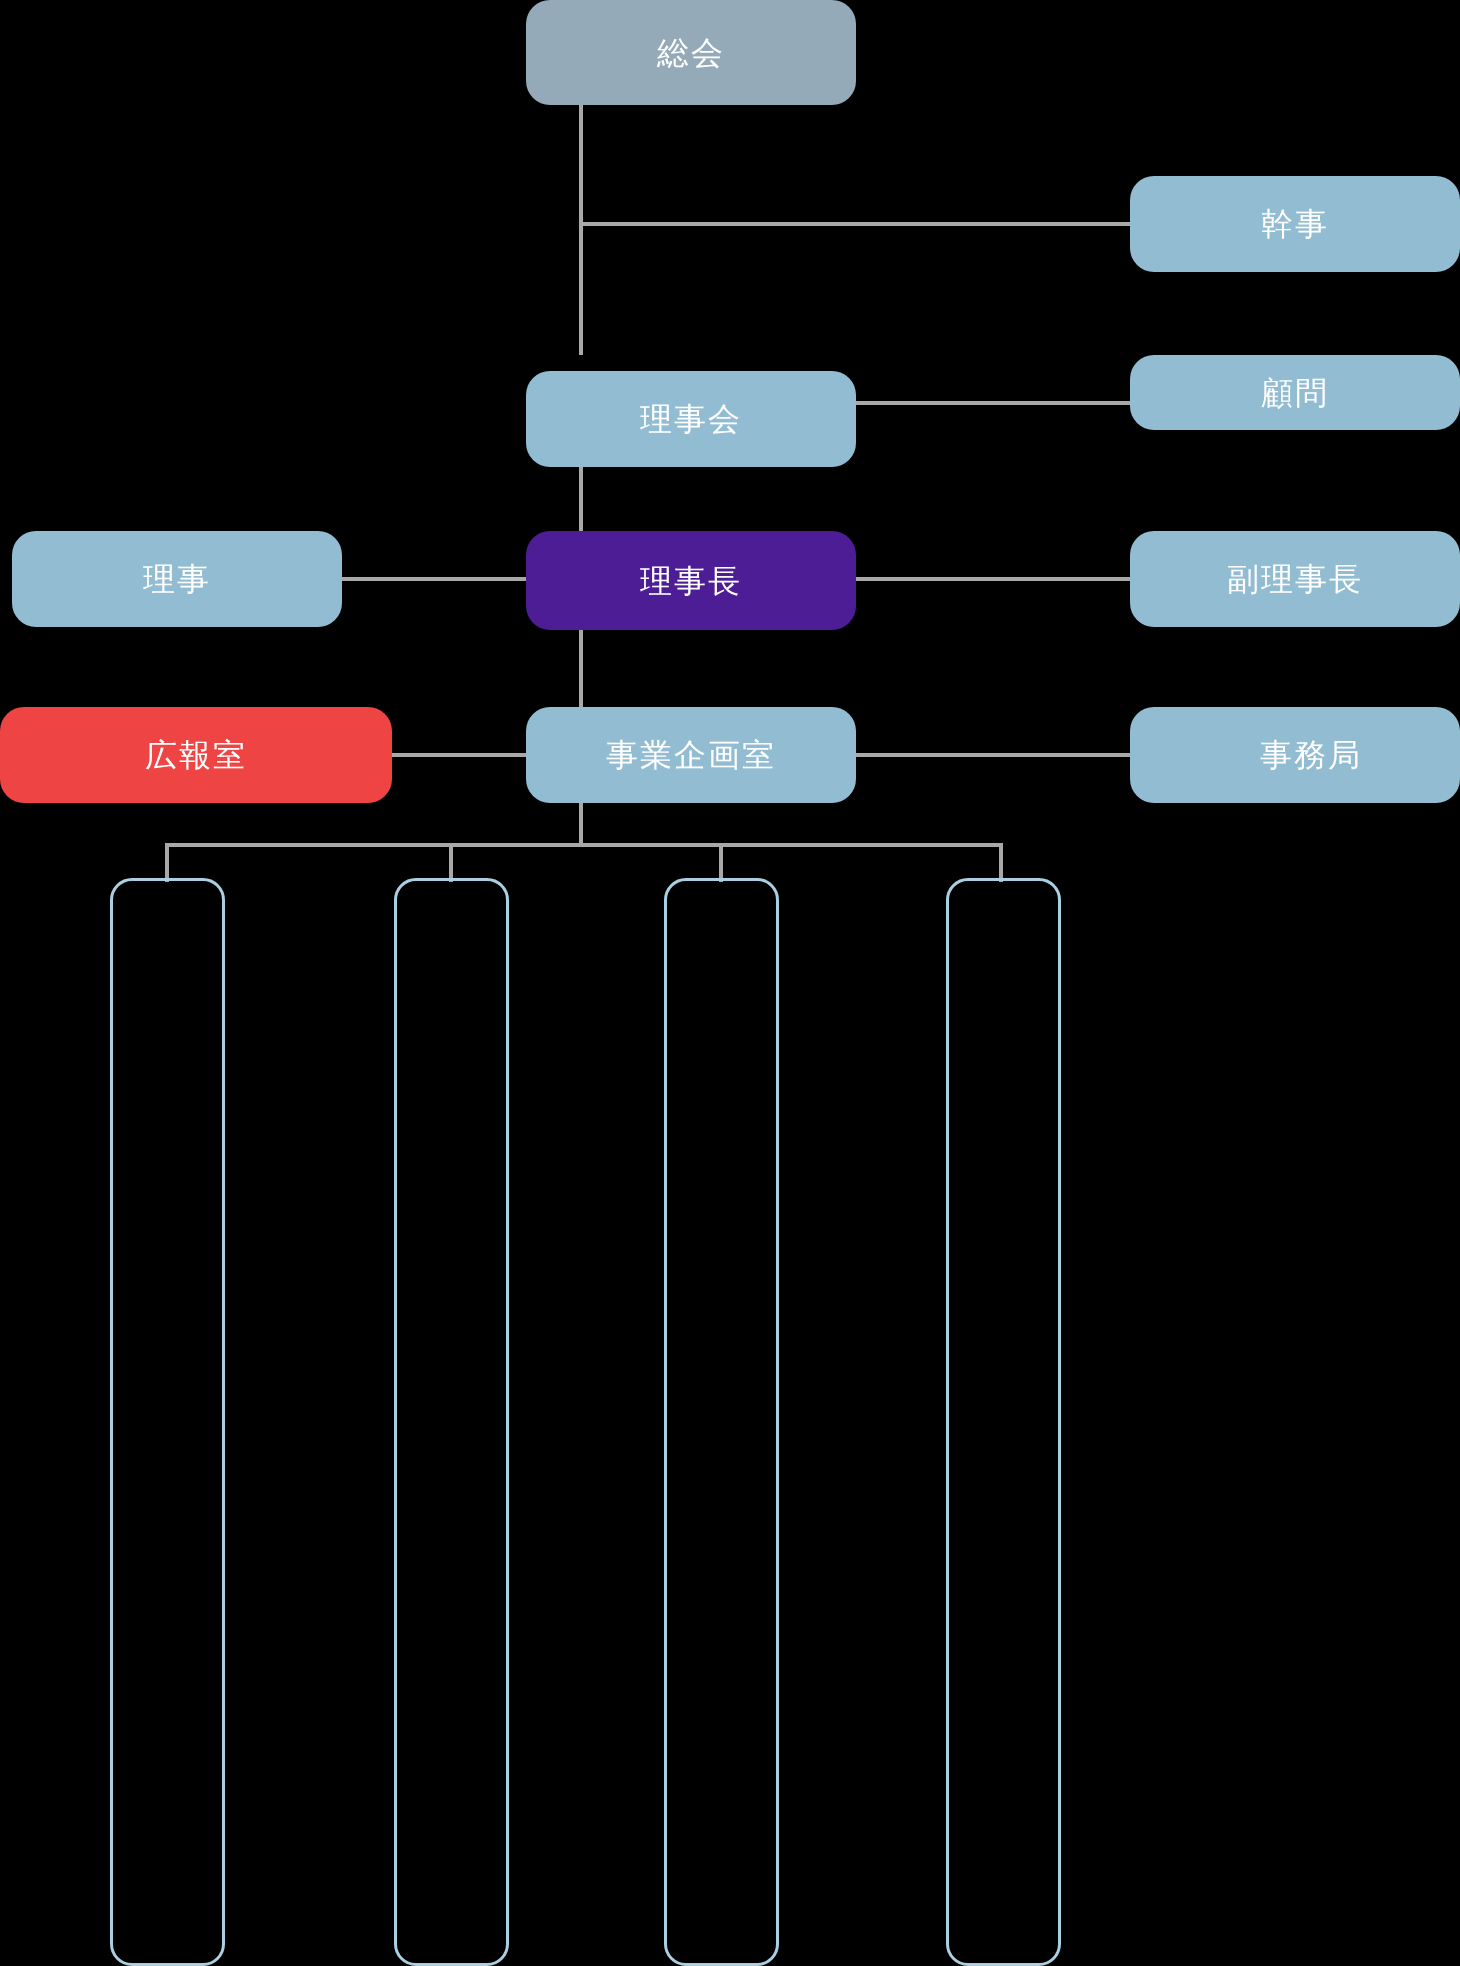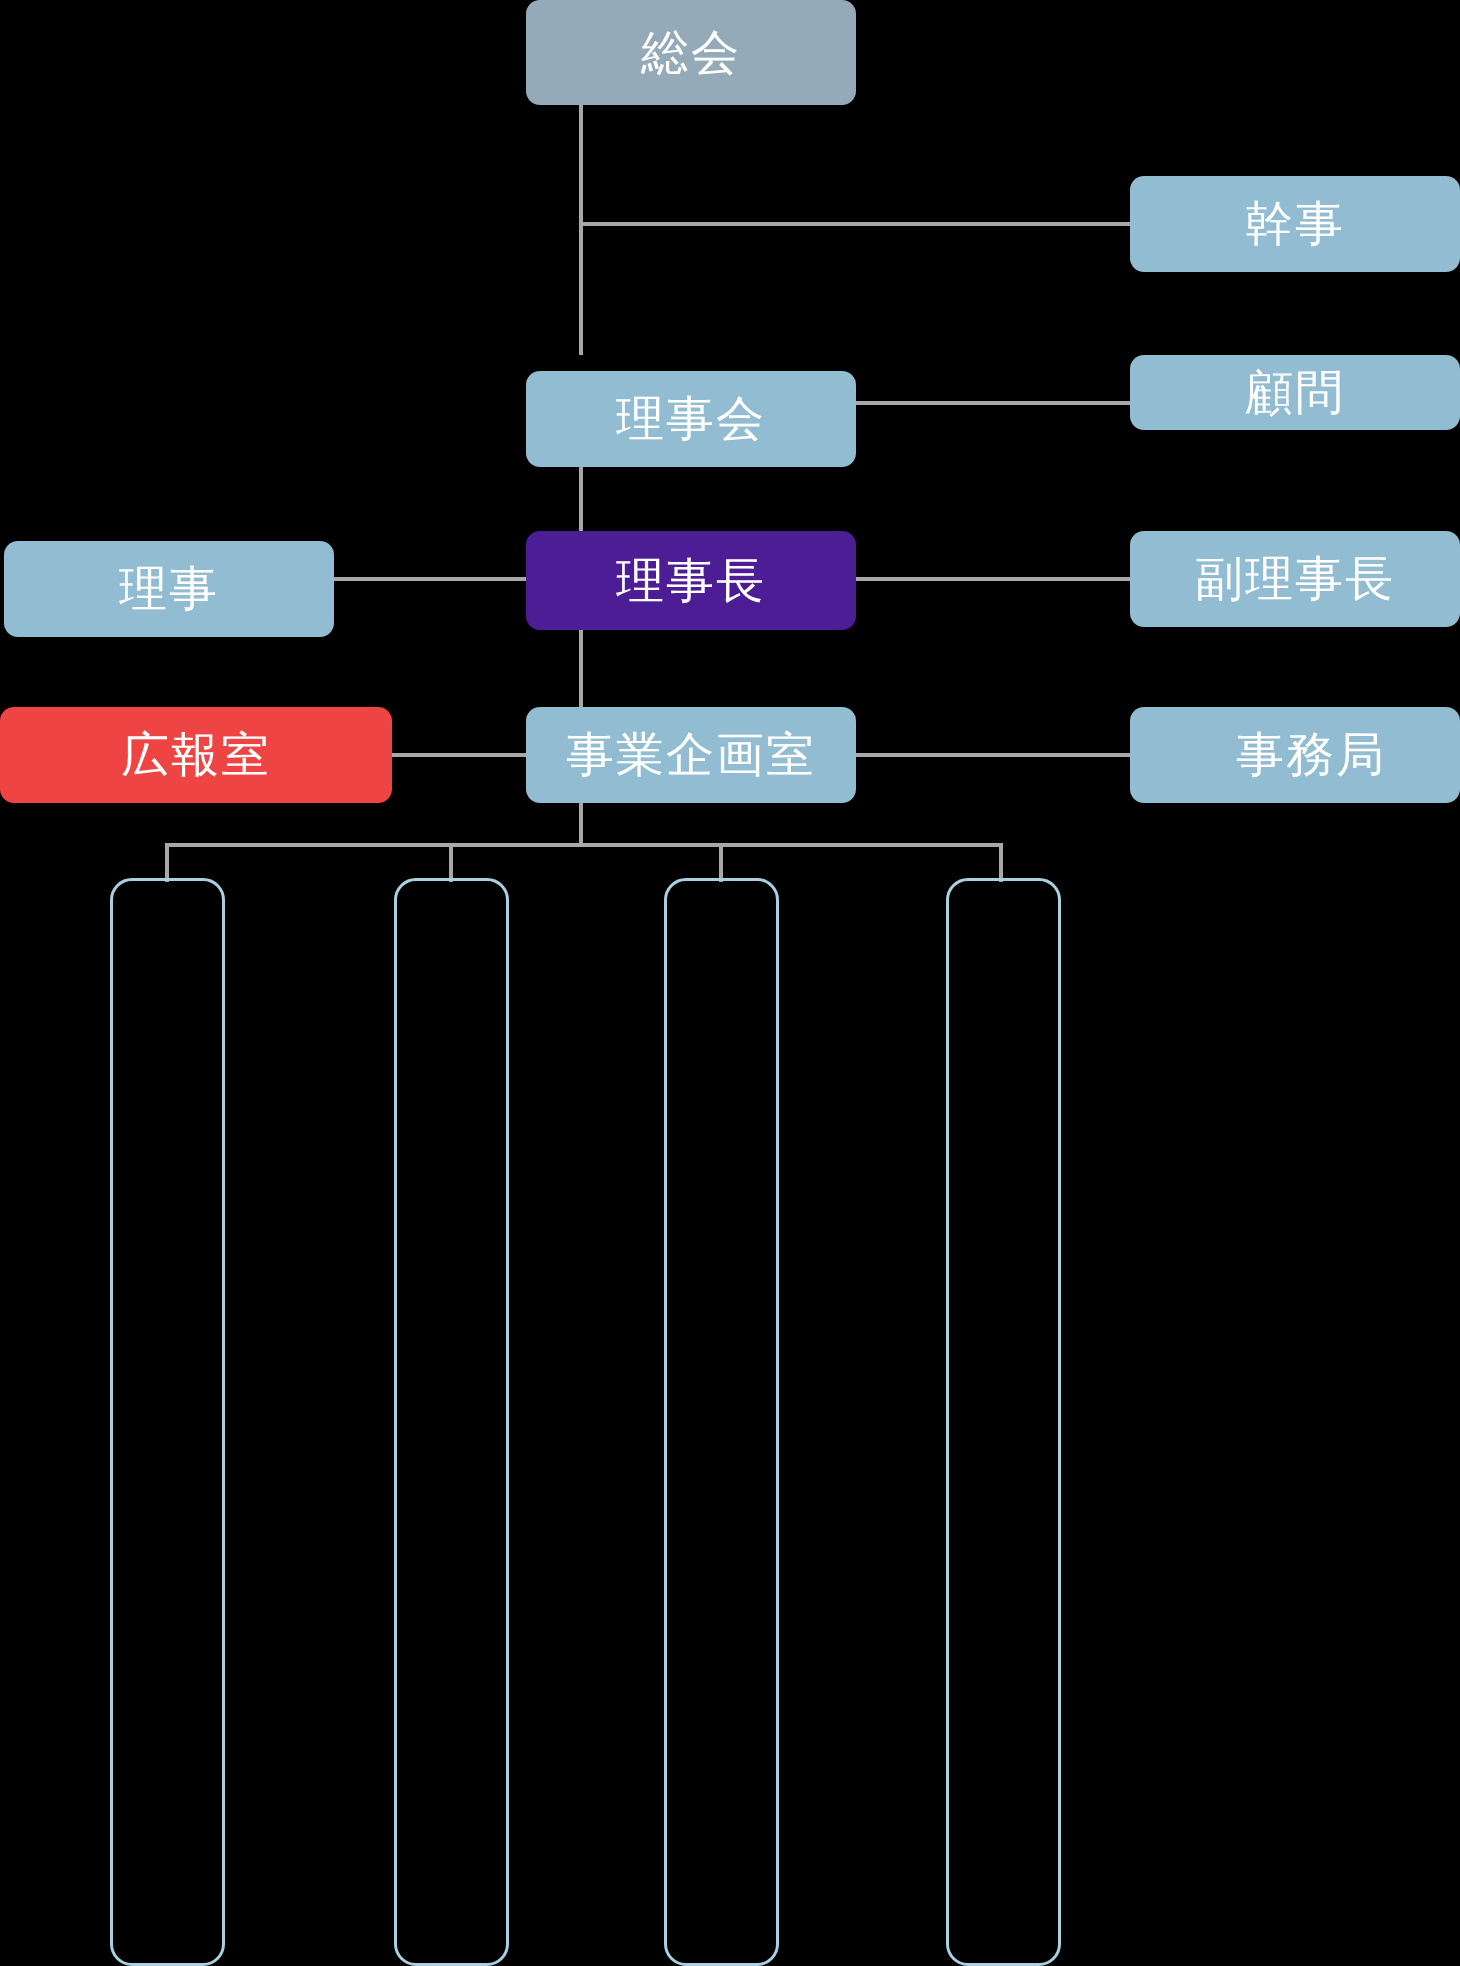--- a/index.html
+++ b/index.html
@@ -16,23 +16,23 @@
     height: 1966px;
     background: #000000;
     overflow: hidden;
   }
   .node {
     position: absolute;
     box-sizing: border-box;
     display: flex;
     align-items: center;
     justify-content: center;
-    border-radius: 14px;
+    border-radius: 24px;
     color: #ffffff;
-    font-size: 48px;
+    font-size: 32px;
     letter-spacing: 2px;
     line-height: 1;
     text-align: center;
     white-space: nowrap;
     z-index: 3;
   }
   .node.filled-dark {
     background: #95aab8;
   }
   .node.filled {
@@ -73,21 +73,21 @@
     <div class="conn v" style="left: 579px; top: 803px; height: 42px; background: rgb(168, 168, 168);"></div>
     <div class="conn h" style="left: 165px; top: 843px; width: 838px; background: rgb(168, 168, 168);"></div>
     <div class="conn v" style="left: 165px; top: 843px; height: 39px; background: rgb(168, 168, 168);"></div>
     <div class="conn v" style="left: 449px; top: 843px; height: 39px; background: rgb(168, 168, 168);"></div>
     <div class="conn v" style="left: 719px; top: 843px; height: 39px; background: rgb(168, 168, 168);"></div>
     <div class="conn v" style="left: 999px; top: 843px; height: 39px; background: rgb(168, 168, 168);"></div>
     <div class="node filled-dark" style="left: 526px; top: 0px; width: 330px; height: 105px; background: rgb(149, 170, 184);">総会</div>
     <div class="node filled" style="left: 1130px; top: 176px; width: 330px; height: 96px; background: rgb(146, 188, 209);">幹事</div>
     <div class="node filled" style="left: 526px; top: 371px; width: 330px; height: 96px; background: rgb(146, 188, 209);">理事会</div>
     <div class="node filled" style="left: 1130px; top: 355px; width: 330px; height: 75px; background: rgb(146, 188, 209);">顧問</div>
-    <div class="node filled" style="left: 4px; top: 531px; width: 330px; height: 96px; background: rgb(146, 188, 209); margin-top: 10px;">理事</div>
+    <div class="node filled" style="left: 12px; top: 531px; width: 330px; height: 96px; background: rgb(146, 188, 209);">理事</div>
     <div class="node filled" style="left: 526px; top: 531px; width: 330px; height: 99px; background: #4c1d95;">理事長</div>
     <div class="node filled" style="left: 1130px; top: 531px; width: 330px; height: 96px; background: rgb(146, 188, 209);">副理事長</div>
     <div class="node filled" style="left: 0px; top: 707px; width: 392px; height: 96px; background: #ef4444;">広報室</div>
     <div class="node filled" style="left: 526px; top: 707px; width: 330px; height: 96px; background: rgb(146, 188, 209);">事業企画室</div>
     <div class="node filled" style="left: 1130px; top: 707px; width: 330px; height: 96px; background: rgb(146, 188, 209); padding-left: 32px;">事務局</div>
     <div class="node outlined" style="left: 110px; top: 878px; width: 115px; height: 1088px; border-color: rgb(169, 207, 224);"></div>
     <div class="node outlined" style="left: 394px; top: 878px; width: 115px; height: 1088px; border-color: rgb(169, 207, 224);"></div>
     <div class="node outlined" style="left: 664px; top: 878px; width: 115px; height: 1088px; border-color: rgb(169, 207, 224);"></div>
     <div class="node outlined" style="left: 946px; top: 878px; width: 115px; height: 1088px; border-color: rgb(169, 207, 224);"></div>
   </div>

